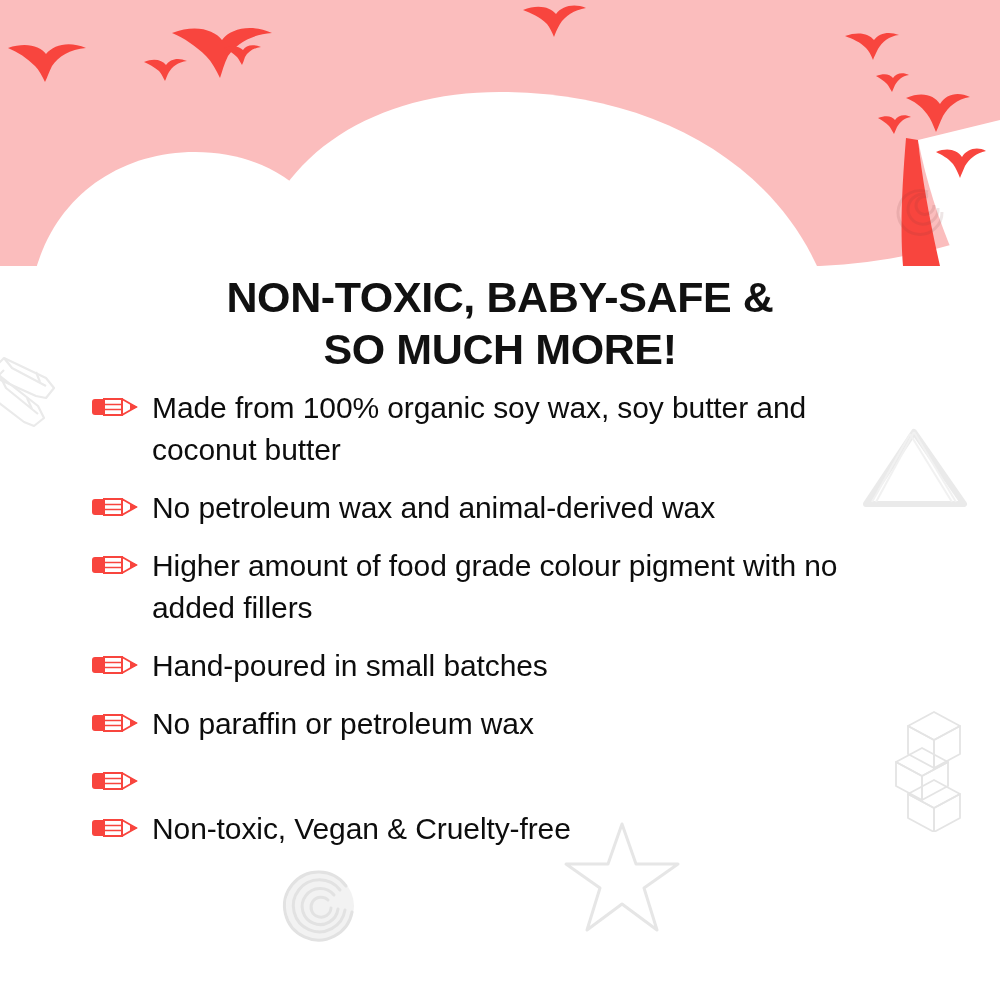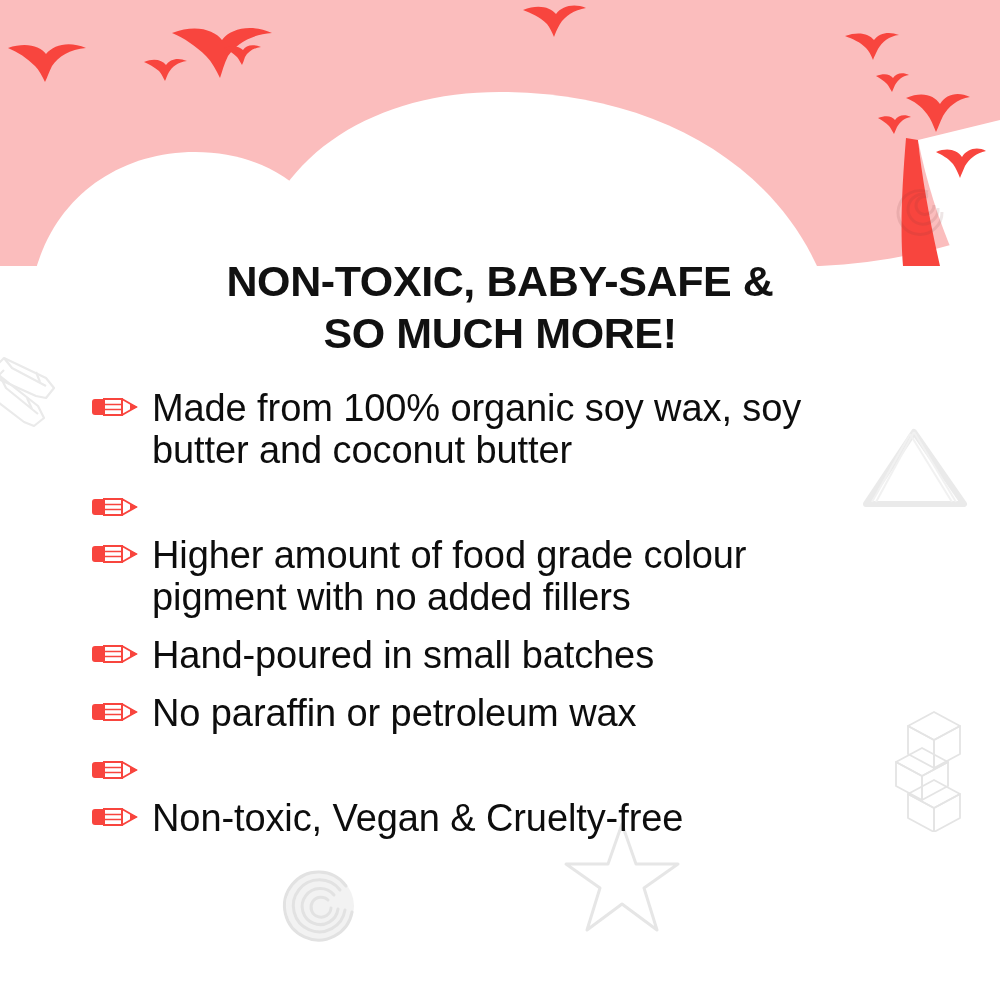--- a/index.html
+++ b/index.html
@@ -27,21 +27,21 @@
     width: 1000px;
     height: 300px;
     overflow: hidden;
   }
   .banner svg { display: block; }
 
   
   .headline {
     position: absolute;
     left: 0;
-    top: 226px;
+    top: 242px;
     width: 1000px;
     text-align: center;
     color: #111111;
     font-weight: bold;
     font-size: 43px;
     line-height: 52px;
     letter-spacing: -0.4px;
   }
   .headline .hl-line { display: block; white-space: nowrap; }
 
@@ -61,21 +61,21 @@
 
   .bullet-icon {
     flex: 0 0 auto;
     width: 60px;
     padding-top: 9px;
   }
   .bullet-icon svg { display: block; }
 
   .benefit-text {
     flex: 1 1 auto;
-    font-size: 38px;
+    font-size: 30px;
     line-height: 42px;
     color: #0d0d0d;
     letter-spacing: -0.1px;
     max-width: 700px;
   }
 
   
   .wm {
     position: absolute;
     pointer-events: none;
@@ -235,20 +235,21 @@
     <path d="M3,3 h9 v16 h-9 a3,3 0 0,1 -3,-3 v-10 a3,3 0 0,1 3,-3 Z" fill="#F8453E"></path>
 
     <path d="M12,3 h18 v16 h-18 Z" fill="#ffffff" stroke="#F8453E" stroke-width="2"></path>
 
     <path d="M13,8.5 h17 M13,13.5 h17" stroke="#F8453E" stroke-width="1.6"></path>
 
     <path d="M30,3 L44,11 L30,19 Z" fill="#ffffff" stroke="#F8453E" stroke-width="2" stroke-linejoin="round"></path>
     <path d="M38,7.5 L46,11 L38,14.5 Z" fill="#F8453E"></path>
   </svg>
 </span>
+        <span class="benefit-text">No petroleum wax and animal-derived wax</span>
       </li>
       <li class="benefit-row">
         <span class="bullet-icon">
   <svg width="48" height="22" viewBox="0 0 48 22" xmlns="http://www.w3.org/2000/svg">
 
     <path d="M3,3 h9 v16 h-9 a3,3 0 0,1 -3,-3 v-10 a3,3 0 0,1 3,-3 Z" fill="#F8453E"></path>
 
     <path d="M12,3 h18 v16 h-18 Z" fill="#ffffff" stroke="#F8453E" stroke-width="2"></path>
 
     <path d="M13,8.5 h17 M13,13.5 h17" stroke="#F8453E" stroke-width="1.6"></path>

